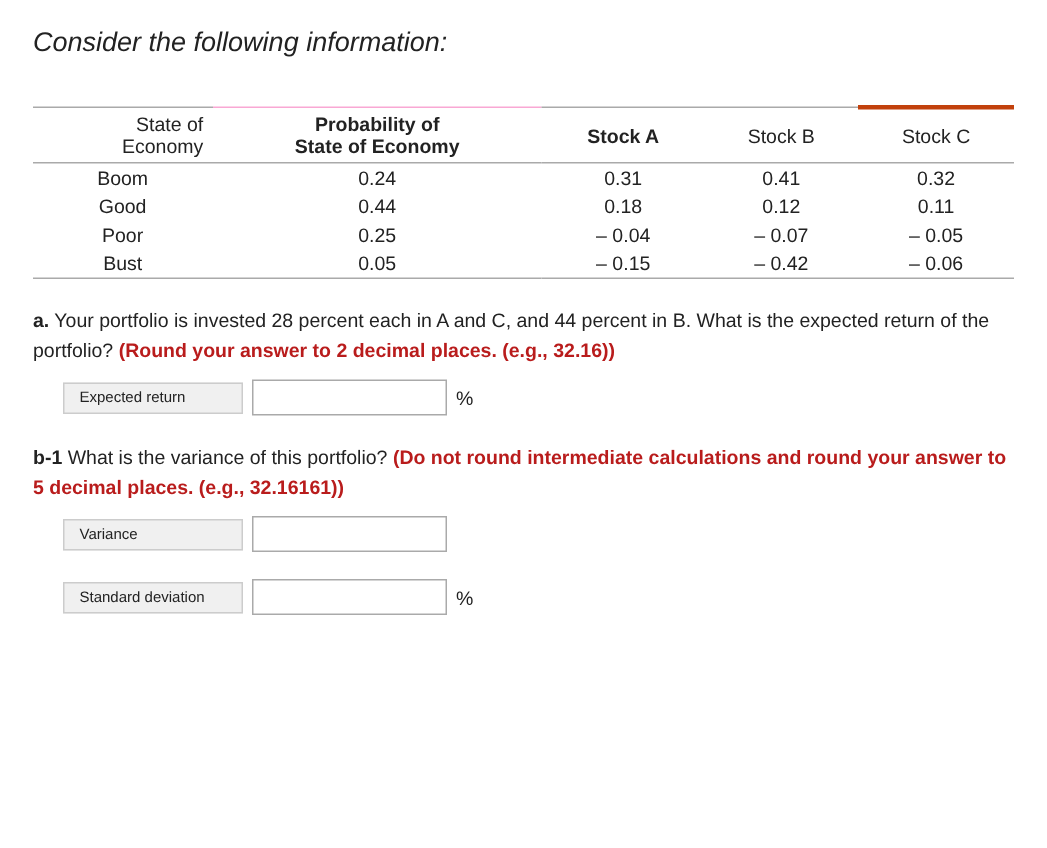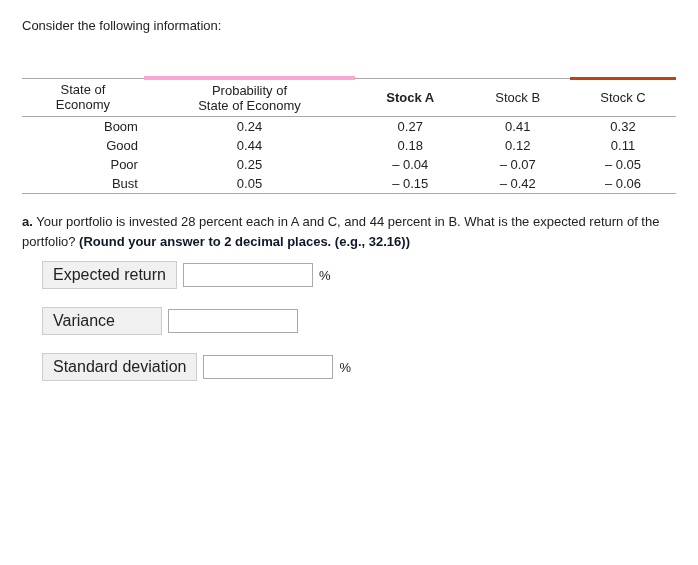--- a/index.html
+++ b/index.html
@@ -6,22 +6,23 @@
     body {
       font-family: Arial, sans-serif;
       font-size: 13px;
       background: #fff;
       color: #222;
       padding: 18px 22px;
       width: 698px;
       min-height: 565px;
     }
     .intro {
-      margin-bottom: 28px;
-      font-size: 13px;
+      margin-bottom: 16px;
+      font-size: 18px;
+      font-style: italic;
     }
     table {
       border-collapse: collapse;
       width: 100%;
       margin-bottom: 18px;
       font-size: 13px;
     }
     table thead tr.rate-header th {
       text-align: center;
       font-weight: normal;
@@ -35,53 +36,53 @@
       text-align: center;
       font-weight: normal;
       border-bottom: 1px solid #aaa;
       padding: 3px 6px;
     }
     table tbody td {
       padding: 2px 6px;
       text-align: center;
     }
     table tbody td.left {
-      text-align: right;
+      text-align: center;
       margin-left: 40px;
     }
     table tbody tr:last-child td {
       border-bottom: 1px solid #aaa;
     }
     .top-border {
       border-top: 1px solid #aaa;
     }
     .section {
       margin-bottom: 18px;
     }
     .question-text {
       font-size: 13px;
       margin-bottom: 10px;
       line-height: 1.5;
     }
     .red-bold {
-      color: #0f172a;
+      color: #b91c1c;
       font-weight: bold;
     }
     .answer-row {
       display: flex;
       align-items: center;
       gap: 6px;
       margin-left: 20px;
       margin-bottom: 6px;
     }
     .label-box {
       background: #f0f0f0;
       border: 1px solid #ccc;
       padding: 4px 10px;
-      font-size: 16px;
+      font-size: 10px;
       min-width: 120px;
       text-align: left;
     }
     .input-box {
       border: 1px solid #aaa;
       width: 130px;
       height: 24px;
       font-size: 13px;
       padding: 2px 4px;
       background: #fff;
@@ -103,42 +104,42 @@
 
 
 
 <p class="intro">Consider the following information:</p>
 
 <br>
 
 <table>
   <thead>
     <tr class="col-header top-border">
-      <th style="text-align:center; font-weight:normal; border-top:1px solid #aaa; border-bottom:1px solid #aaa; padding:3px 6px;">
+      <th style="text-align:right; font-weight:normal; border-top:1px solid #aaa; border-bottom:1px solid #aaa; padding:3px 6px;">
         <span>State of<br>Economy</span>
       </th>
-      <th style="text-align:center; font-weight:normal; border-top:4px solid #f9a8d4; border-bottom:1px solid #aaa; padding:3px 6px;">
+      <th style="text-align:center; font-weight:bold; border-top:1px solid #f9a8d4; border-bottom:1px solid #aaa; padding:3px 6px;">
         <span>Probability of<br>State of Economy</span>
       </th>
       <th style="text-align:center; font-weight:bold; border-top:1px solid #aaa; border-bottom:1px solid #aaa; padding:3px 6px;">
         <span>Stock A</span>
       </th>
       <th style="text-align:center; font-weight:normal; border-top:1px solid #aaa; border-bottom:1px solid #aaa; padding:3px 6px;">
         <span>Stock B</span>
       </th>
       <th style="text-align:center; font-weight:normal; border-top:3px solid #c2410c; border-bottom:1px solid #aaa; padding:3px 6px;">
         <span>Stock C</span>
       </th>
     </tr>
   </thead>
   <tbody id="table-body">
   <tr>
       <td class="left">Boom</td>
       <td>0.24</td>
-      <td>0.27</td>
+      <td>0.31</td>
       <td>0.41</td>
       <td>0.32</td>
     </tr>
       <tr>
       <td class="left">Good</td>
       <td>0.44</td>
       <td>0.18</td>
       <td>0.12</td>
       <td>0.11</td>
     </tr>
@@ -166,20 +167,25 @@
     <span class="red-bold"> (Round your answer to 2 decimal places. (e.g., 32.16))</span>
   </p>
   <div class="answer-row">
     <div class="label-box">Expected return</div>
     <input class="input-box" type="text" placeholder="" style="">
     <span class="pct">%</span>
   </div>
 </div>
 
 <div class="section">
+  <p class="question-text">
+    <strong>b-1</strong>
+    <span> What is the variance of this portfolio?</span>
+    <span class="red-bold"> (Do not round intermediate calculations and round your answer to 5 decimal places. (e.g., 32.16161))</span>
+  </p>
   <div class="answer-row">
     <div class="label-box">Variance</div>
     <input class="input-box-variance" type="text" placeholder="" style="">
   </div>
 </div>
 
 <div class="section">
   <div class="answer-row">
     <div class="label-box">Standard deviation</div>
     <input class="input-box" type="text" placeholder="" style="">

